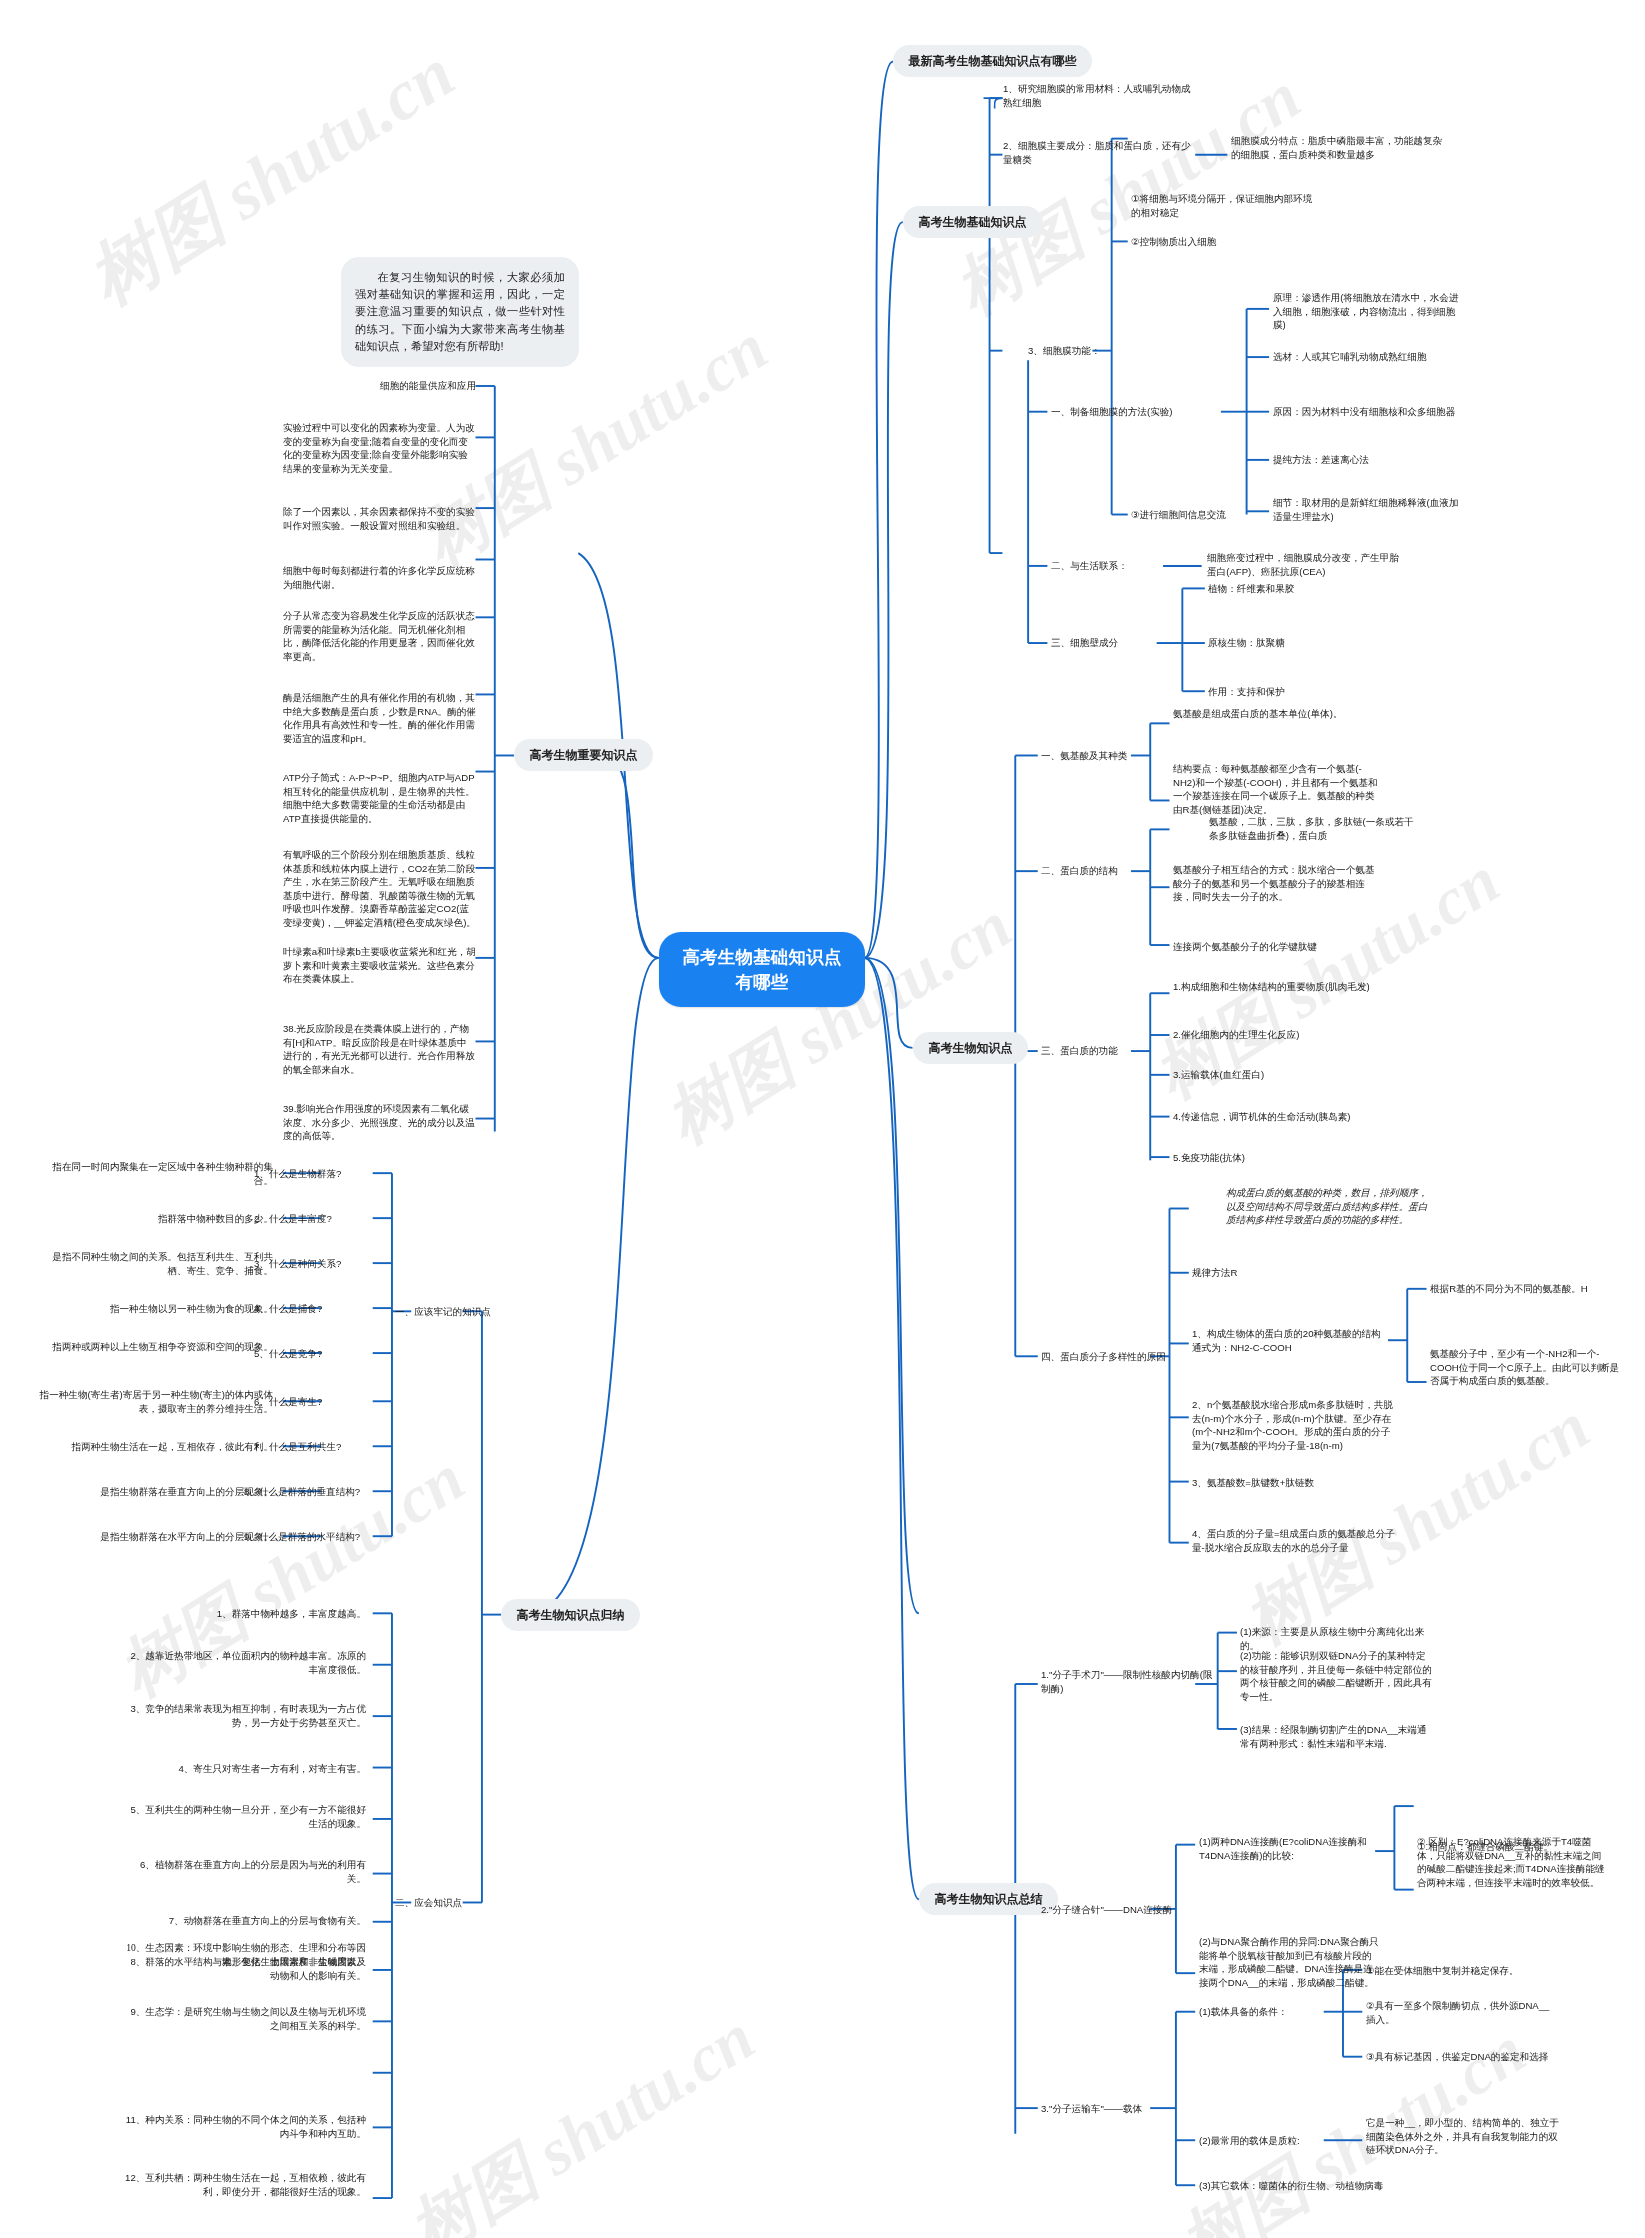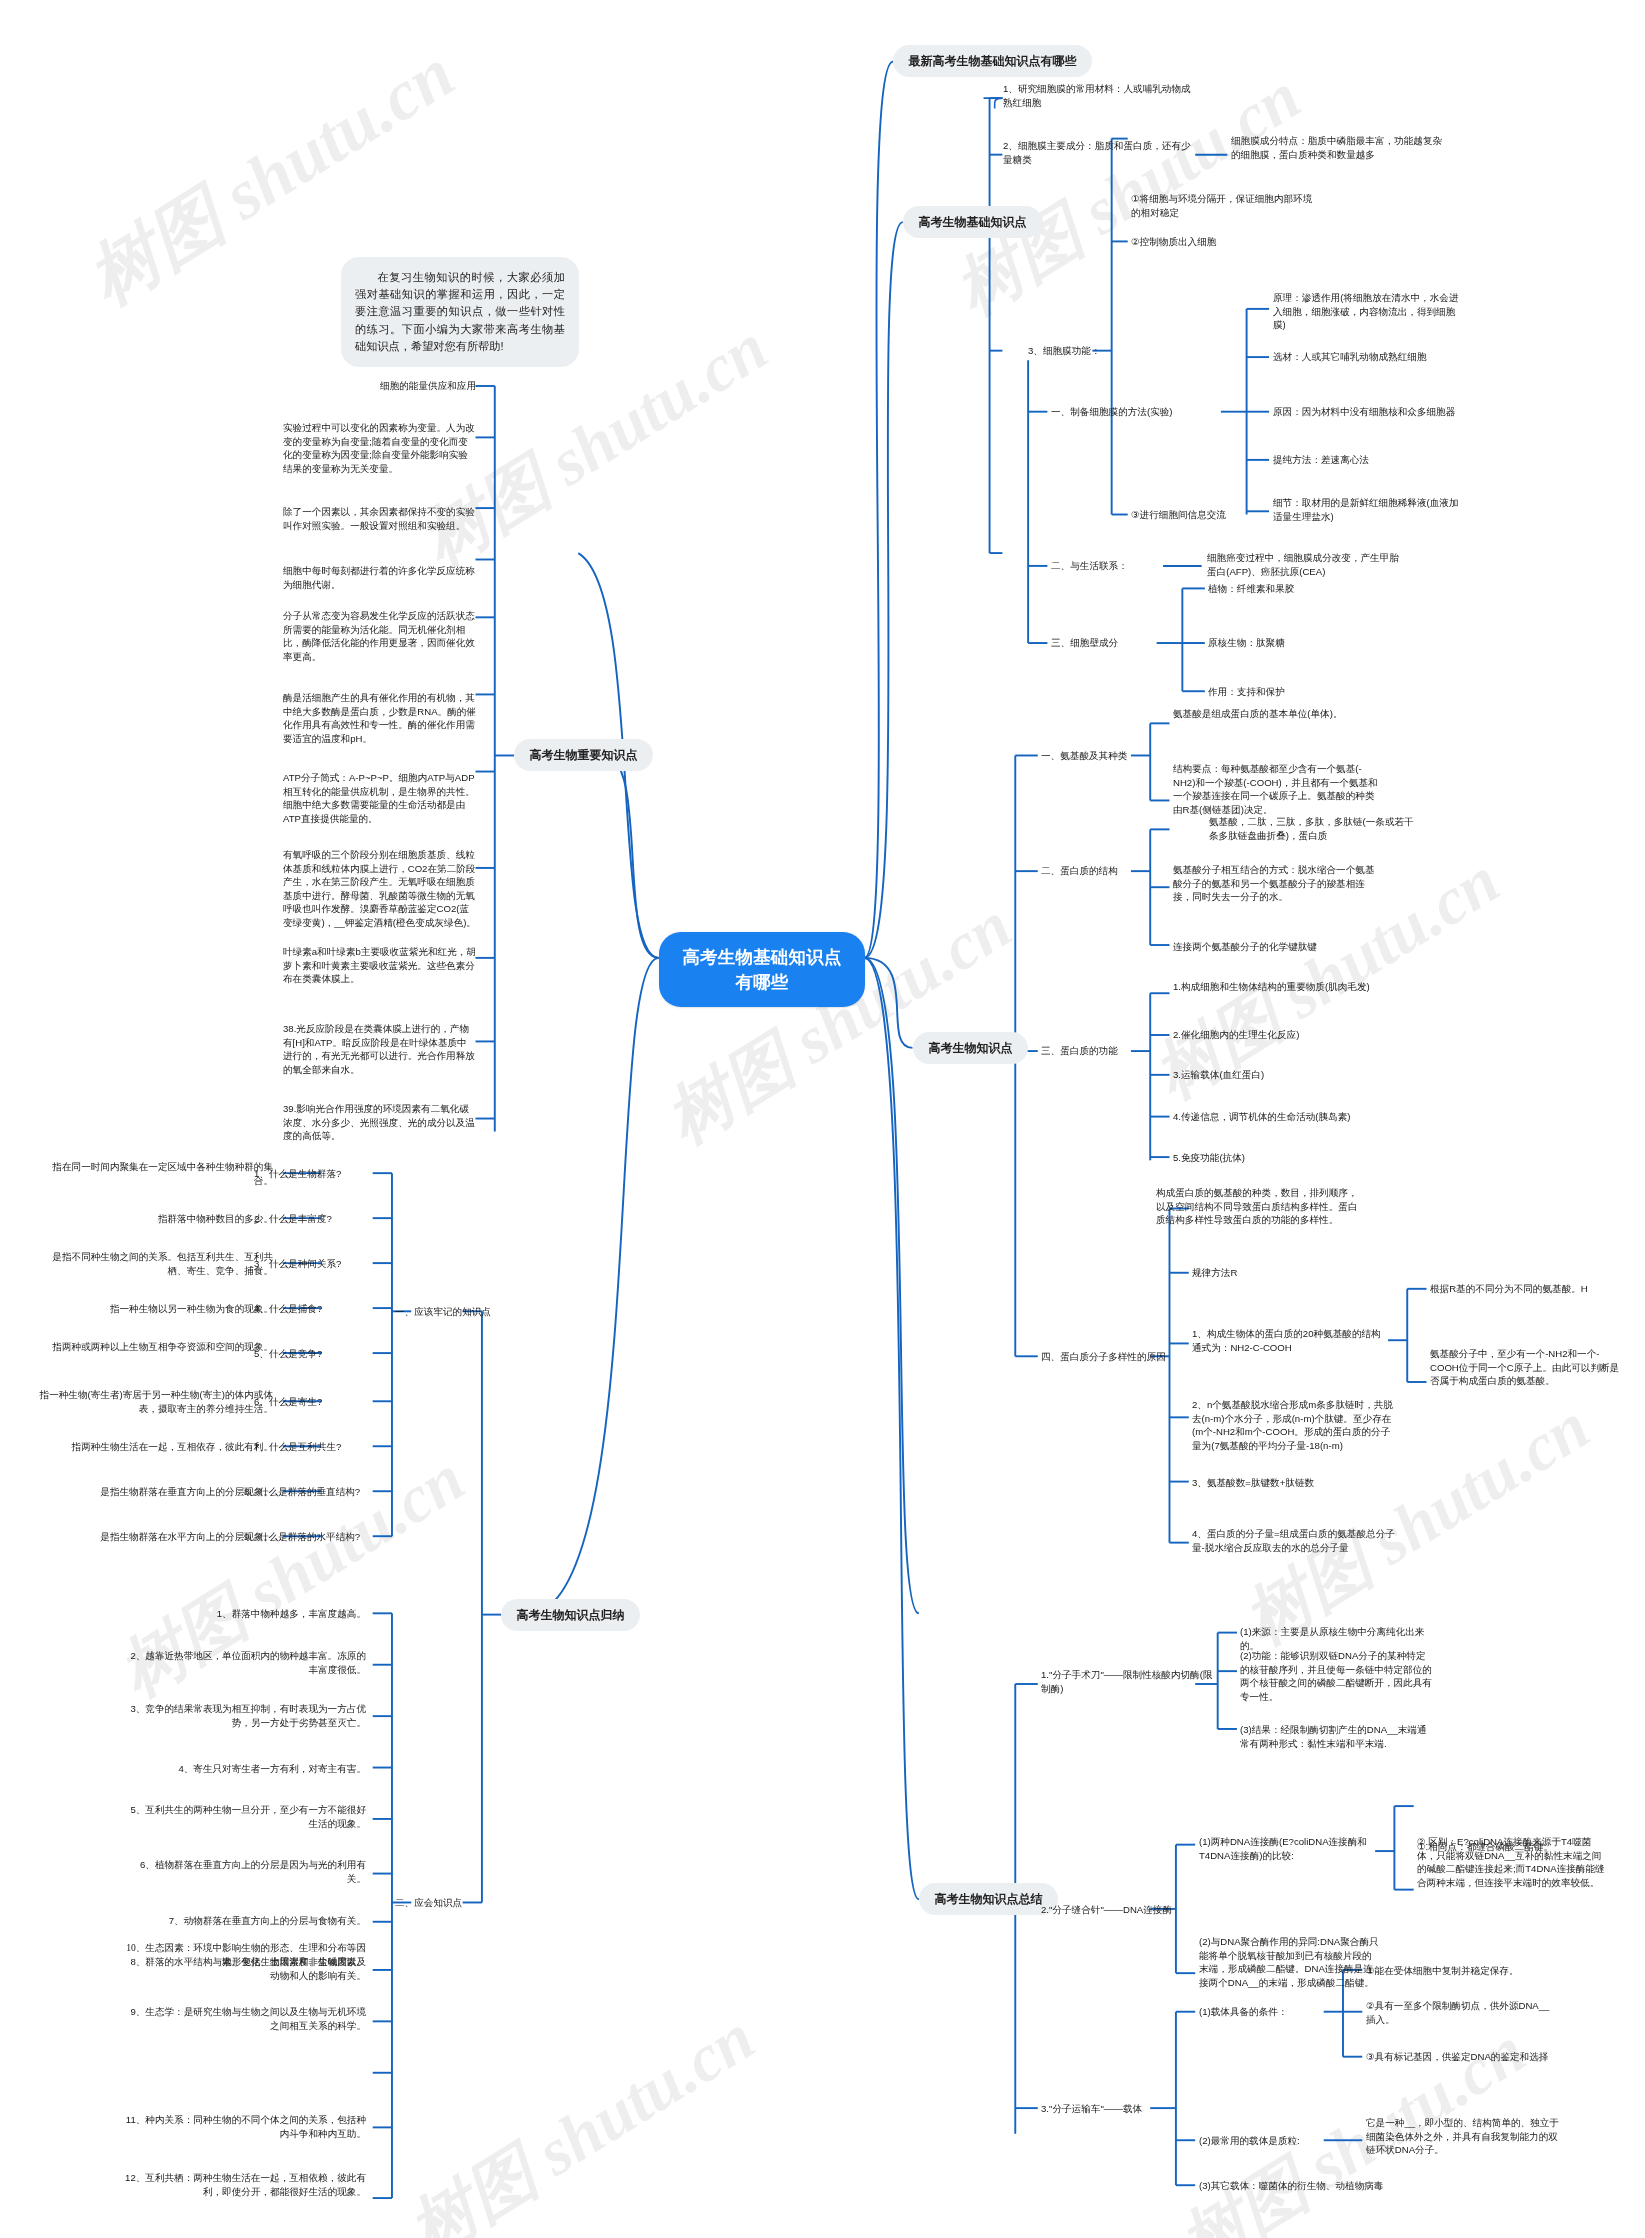--- a/index.html
+++ b/index.html
@@ -324,21 +324,21 @@
   <div class="node t" style="left:1173px; top:940px; width:206px;">连接两个氨基酸分子的化学键肽键</div>
 
   <div class="node t" style="left:1041px; top:1044px;">三、蛋白质的功能</div>
   <div class="node t" style="left:1173px; top:980px; width:206px;">1.构成细胞和生物体结构的重要物质(肌肉毛发)</div>
   <div class="node t" style="left:1173px; top:1028px; width:206px;">2.催化细胞内的生理生化反应)</div>
   <div class="node t" style="left:1173px; top:1068px; width:206px;">3.运输载体(血红蛋白)</div>
   <div class="node t" style="left:1173px; top:1110px; width:206px;">4.传递信息，调节机体的生命活动(胰岛素)</div>
   <div class="node t" style="left:1173px; top:1151px; width:206px;">5.免疫功能(抗体)</div>
 
   <div class="node t" style="left:1041px; top:1350px;">四、蛋白质分子多样性的原因</div>
-  <div class="node t" style="left:1156px; top:1186px; width:206px;">构成蛋白质的氨基酸的种类，数目，排列顺序，以及空间结构不同导致蛋白质结构多样性。蛋白质结构多样性导致蛋白质的功能的多样性。</div>
+  <div class="node t" style="left:1226px; top:1186px; width:206px;font-style:italic;">构成蛋白质的氨基酸的种类，数目，排列顺序，以及空间结构不同导致蛋白质结构多样性。蛋白质结构多样性导致蛋白质的功能的多样性。</div>
   <div class="node t" style="left:1192px; top:1266px; width:206px;">规律方法R</div>
   <div class="node t" style="left:1192px; top:1327px; width:193px;">1、构成生物体的蛋白质的20种氨基酸的结构通式为：NH2-C-COOH</div>
   <div class="node t" style="left:1430px; top:1282px; width:193px;">根据R基的不同分为不同的氨基酸。H</div>
   <div class="node t" style="left:1430px; top:1347px; width:193px;">氨基酸分子中，至少有一个-NH2和一个-COOH位于同一个C原子上。由此可以判断是否属于构成蛋白质的氨基酸。</div>
   <div class="node t" style="left:1192px; top:1398px; width:206px;">2、n个氨基酸脱水缩合形成m条多肽链时，共脱去(n-m)个水分子，形成(n-m)个肽键。至少存在(m个-NH2和m个-COOH。形成的蛋白质的分子量为(7氨基酸的平均分子量-18(n-m)</div>
   <div class="node t" style="left:1192px; top:1476px; width:206px;">3、氨基酸数=肽键数+肽链数</div>
   <div class="node t" style="left:1192px; top:1527px; width:206px;">4、蛋白质的分子量=组成蛋白质的氨基酸总分子量-脱水缩合反应取去的水的总分子量</div>
 
   <div class="node t" style="left:395px; top:1305px;">一、应该牢记的知识点</div>
   <div class="node t" style="left:395px; top:1896px;">二、应会知识点</div>

